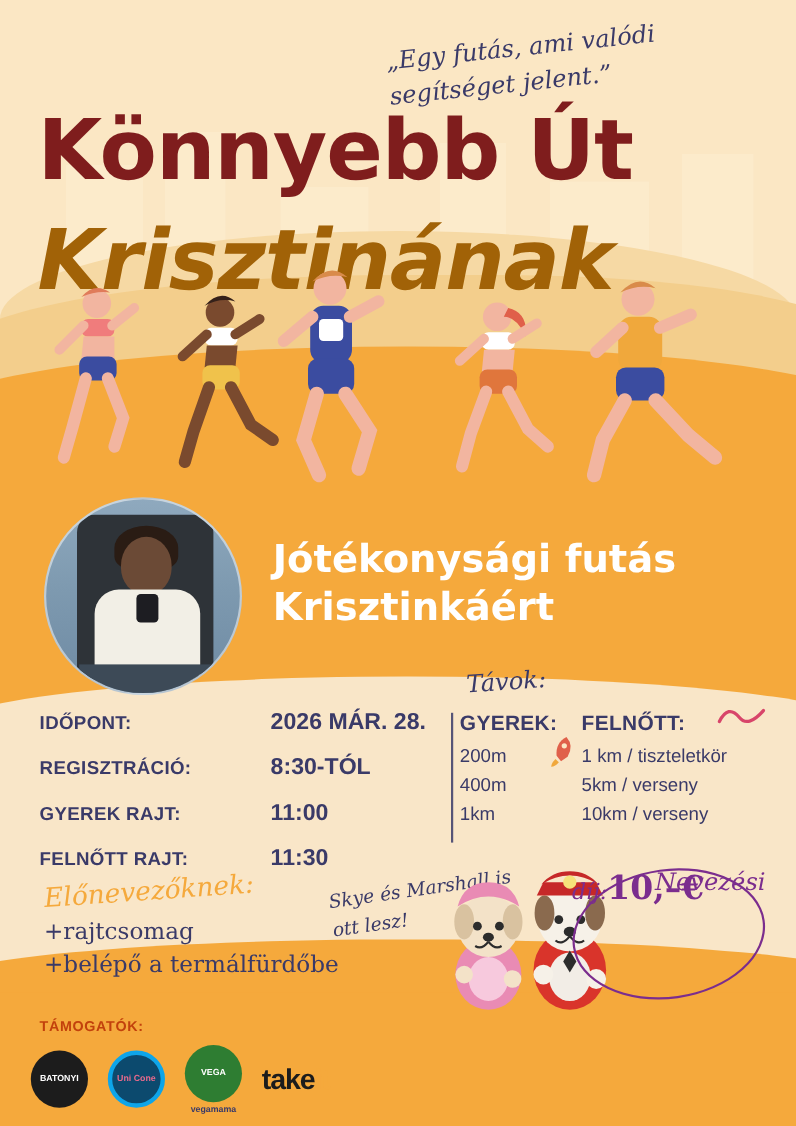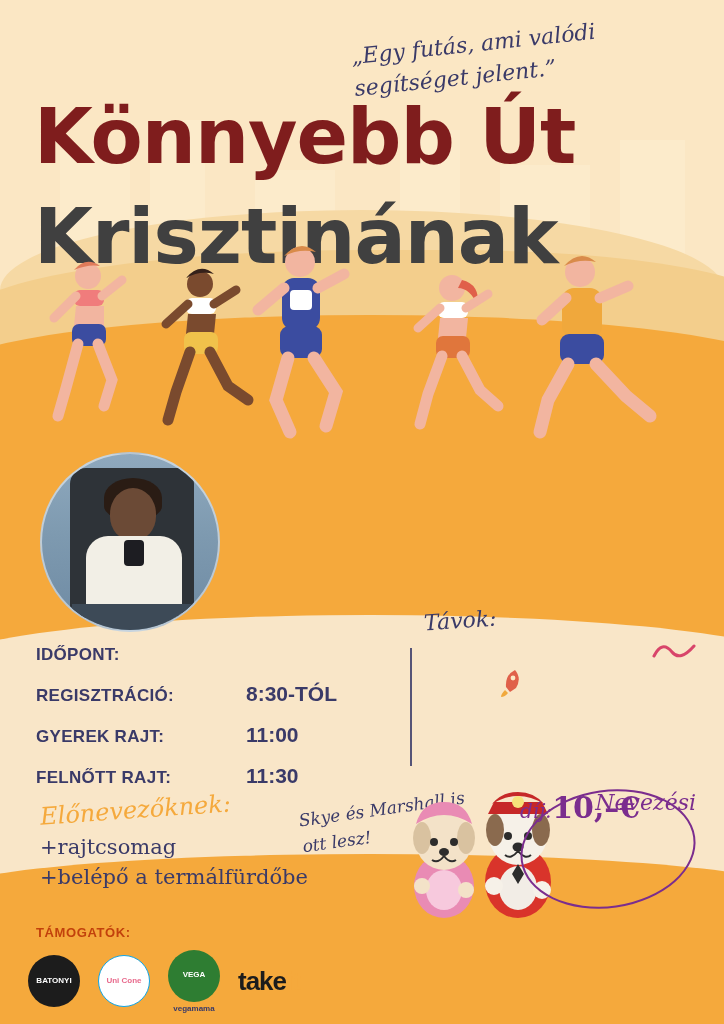--- a/index.html
+++ b/index.html
@@ -72,22 +72,23 @@
   }
   .title1 {
     position: absolute; left: 34px; top: 92px;
     font-size: 76px; font-weight: 700; letter-spacing: -1px;
     color: #7f1d1d;
     font-family: "DejaVu Sans", sans-serif;
   }
   .title2 {
     position: absolute; left: 34px; top: 192px;
     font-size: 76px; font-weight: 700; letter-spacing: -1px;
-    color: #404040;
+    color: #a16207;
     font-family: "DejaVu Sans", sans-serif;
+    font-style: italic;
   }
 
   
   .runners { position:absolute; left:0; top:240px; width:724px; height:230px; }
 
   
   .photo {
     position: absolute; left: 40px; top: 452px;
     width: 180px; height: 180px; border-radius: 50%;
     overflow: hidden;
@@ -203,21 +204,21 @@
     position:absolute; left:28px; bottom:12px; width:360px; height:62px;
     display:flex; align-items:center; gap:18px;
   }
   .sp { display:flex; flex-direction:column; align-items:center; justify-content:center; }
   .sp-badge {
     width:52px; height:52px; border-radius:50%;
     display:flex; align-items:center; justify-content:center;
     font-size:8px; font-weight:700; text-align:center; line-height:1.1;
   }
   .sp1 { background:#1C1C1C; color:#fff; }
-  .sp2 { background:#ffffff; color:#E86A8C; border:1px solid #0ea5e9;text-align:center; }
+  .sp2 { background:#0c4a6e; color:#E86A8C; border:4px solid #0ea5e9;text-align:center; }
   .sp3 { background:#2E7D32; color:#fff; }
   .sp-text { font-size:8px; color:#3A3A68; margin-top:2px; font-weight:700; }
   .sp-takeit {
     font-size:26px; font-weight:700; color:#1C1C1C; letter-spacing:-1px;
   }
   .sp-takeit i { color:#F5A93C; font-style:normal; }
 </style>
 </head>
 <body>
 
@@ -307,42 +308,61 @@
 
   <div class="photo">
     <div class="chair-back"></div>
     <div class="hair"></div>
     <div class="head"></div>
     <div class="body"></div>
     <div class="bow"></div>
     <div class="lap"></div>
   </div>
 
+  <div class="subtitle">
+    <div>Jótékonysági futás</div>
+    <div>Krisztinkáért</div>
+  </div>
 
   <div class="info">
     <div class="info-row">
       <div class="info-label">IDŐPONT:</div>
+      <div class="info-value">2026 MÁR. 28.</div>
     </div>
     <div class="info-row">
       <div class="info-label">REGISZTRÁCIÓ:</div>
       <div class="info-value">8:30-TÓL</div>
     </div>
     <div class="info-row">
       <div class="info-label">GYEREK RAJT:</div>
       <div class="info-value">11:00</div>
     </div>
     <div class="info-row">
       <div class="info-label">FELNŐTT RAJT:</div>
       <div class="info-value">11:30</div>
     </div>
   </div>
 
   <div class="divider"></div>
 
   <div class="tavok">Távok:</div>
+  <div class="dist">
+    <div class="dist-col">
+      <div class="dist-head">GYEREK:</div>
+      <div class="dist-item">200m</div>
+      <div class="dist-item">400m</div>
+      <div class="dist-item">1km</div>
+    </div>
+    <div class="dist-col">
+      <div class="dist-head">FELNŐTT:</div>
+      <div class="dist-item">1 km / tiszteletkör</div>
+      <div class="dist-item">5km / verseny</div>
+      <div class="dist-item">10km / verseny</div>
+    </div>
+  </div>
 
   <svg style="position:absolute; left:652px; top:640px; width:44px; height:22px;" viewBox="0 0 44 22">
     <path d="M2 16 q8 -16 18 -4 q8 10 22 -6" stroke="#D8456A" stroke-width="3" fill="none" stroke-linecap="round"></path>
   </svg>
 
   <svg style="position:absolute; left:498px; top:668px; width:26px; height:30px;" viewBox="0 0 26 30">
     <path d="M17 2 q7 8 1 18 l-6 4 l-4 -5 q-1 -12 9 -17z" fill="#E0604A"></path>
     <circle cx="15" cy="10" r="2.4" fill="#FBE7C4"></circle>
     <path d="M7 22 q-4 4 -4 7 q4 0 7 -4z" fill="#F0A83C"></path>
   </svg>

